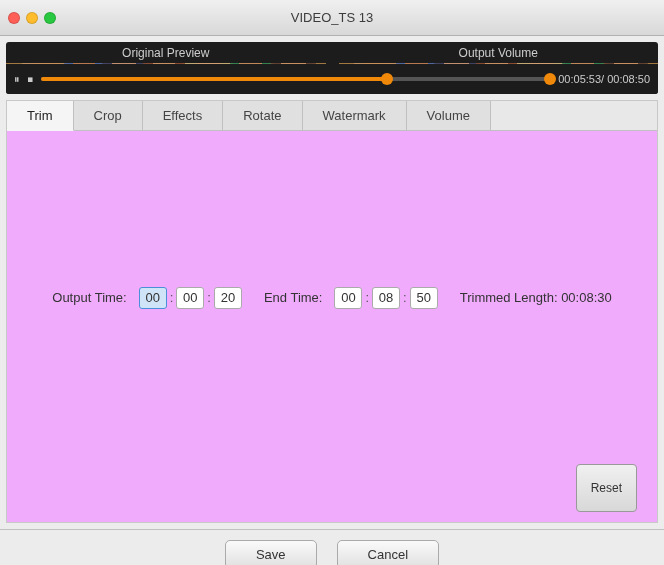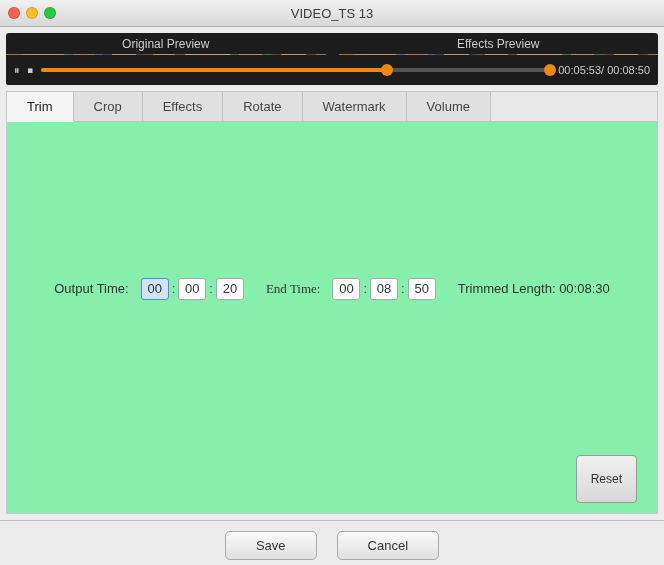--- a/index.html
+++ b/index.html
@@ -7,21 +7,21 @@
       font-family: -apple-system, BlinkMacSystemFont, "Helvetica Neue", Arial, sans-serif;
       background: #ececec;
       width: 664px;
       height: 565px;
       overflow: hidden;
     }
 
     
     .title-bar {
       background: linear-gradient(to bottom, #f0f0f0, #d8d8d8);
-      height: 27px;
+      height: 36px;
       display: flex;
       align-items: center;
       justify-content: center;
       border-bottom: 1px solid #b0b0b0;
       position: relative;
     }
     .title-bar-title {
       font-size: 13px;
       color: #3c3c3c;
       font-weight: 500;
@@ -347,21 +347,21 @@
 
               <div style="position:absolute;bottom:20%;left:36%;width:3%;height:12%;background:#6090b0;border-radius:10% 10% 0 0;"></div>
               <div style="position:absolute;bottom:20%;left:41%;width:3%;height:10%;background:#88a870;border-radius:10% 10% 0 0;"></div>
             </div>
           </div>
         </div>
 
         <div class="preview-divider"></div>
 
         <div class="preview-section scene-right">
-          <div class="preview-label">Effects  Preview</div>
+          <div class="preview-label">Output  Volume</div>
           <div class="preview-frame">
             <div class="film-scene">
               <div class="fs-bg"></div>
               <div class="fs-wall"></div>
               <div class="fs-floor"></div>
               <div class="table-shape"></div>
               <div style="position:absolute;bottom:28%;left:5%;width:15%;height:45%;">
                 <div style="width:100%;height:65%;background:#c09060;border-radius:40% 40% 10% 10%;position:relative;">
                   <div style="width:55%;height:45%;background:#c8905a;border-radius:50%;position:absolute;top:-40%;left:22%;"></div>
                 </div>
@@ -409,21 +409,21 @@
         <div class="timeline-track">
           <div class="timeline-progress"></div>
           <div class="timeline-thumb"></div>
           <div class="timeline-end-thumb"></div>
         </div>
         <span class="time-display">00:05:53/ 00:08:50</span>
       </div>
 
     </div>
 
-    <div style="background:#86efac;border:1px solid #c8c8c8;margin-top:6px;flex:1;display:flex;flex-direction:column;">
+    <div style="background:#f0abfc;border:1px solid #c8c8c8;margin-top:6px;flex:1;display:flex;flex-direction:column;">
       <div class="tabs">
         <div class="tab active">Trim</div>
         <div class="tab">Crop</div>
         <div class="tab">Effects</div>
         <div class="tab">Rotate</div>
         <div class="tab">Watermark</div>
         <div class="tab">Volume</div>
       </div>
 
       <div class="tab-content">
@@ -431,21 +431,21 @@
 
           <span>Output Time:</span>
           <div class="time-group">
             <input type="text" class="time-input selected" value="00" style="">
             <span class="time-colon">:</span>
             <input type="text" class="time-input" value="00" style="">
             <span class="time-colon">:</span>
             <input type="text" class="time-input" value="20" style="">
           </div>
 
-          <span style="margin-left:10px;font-family:Liberation Serif, serif;">End Time:</span>
+          <span style="margin-left:10px;">End Time:</span>
           <div class="time-group">
             <input type="text" class="time-input" value="00" style="">
             <span class="time-colon">:</span>
             <input type="text" class="time-input" value="08" style="">
             <span class="time-colon">:</span>
             <input type="text" class="time-input" value="50" style="">
           </div>
 
           <span style="margin-left:10px;">
             <span>Trimmed Length: </span><span>00:08:30</span>

